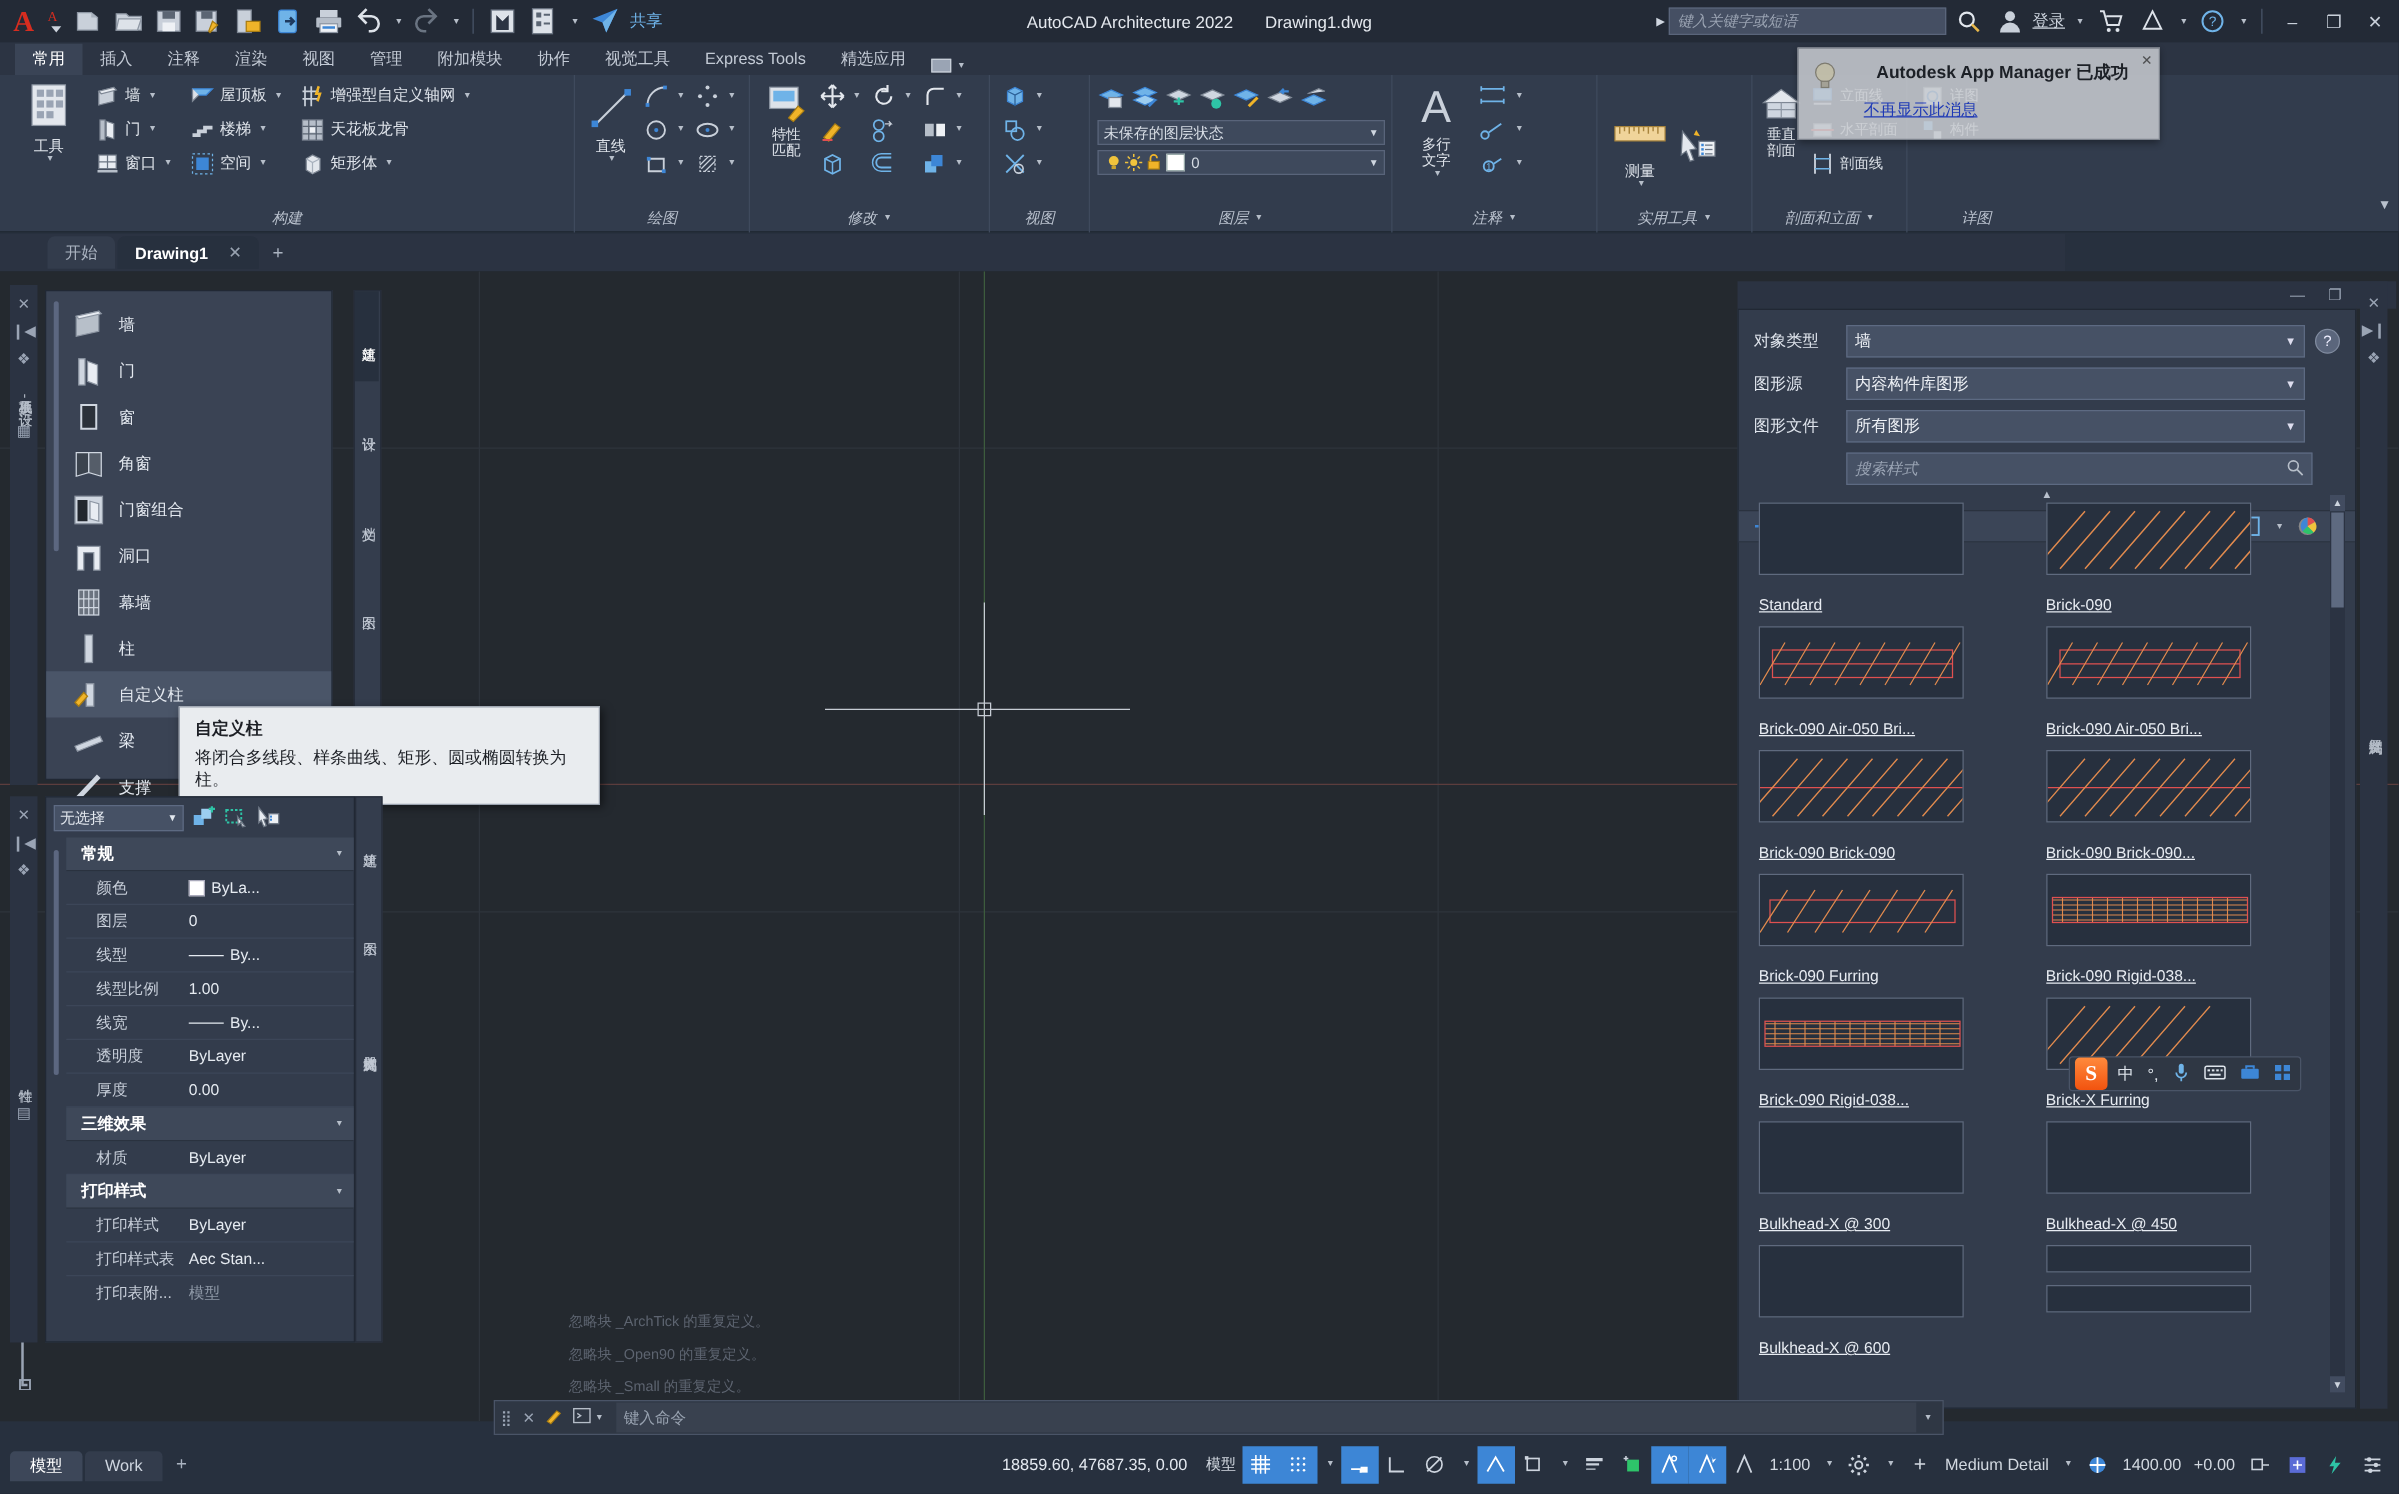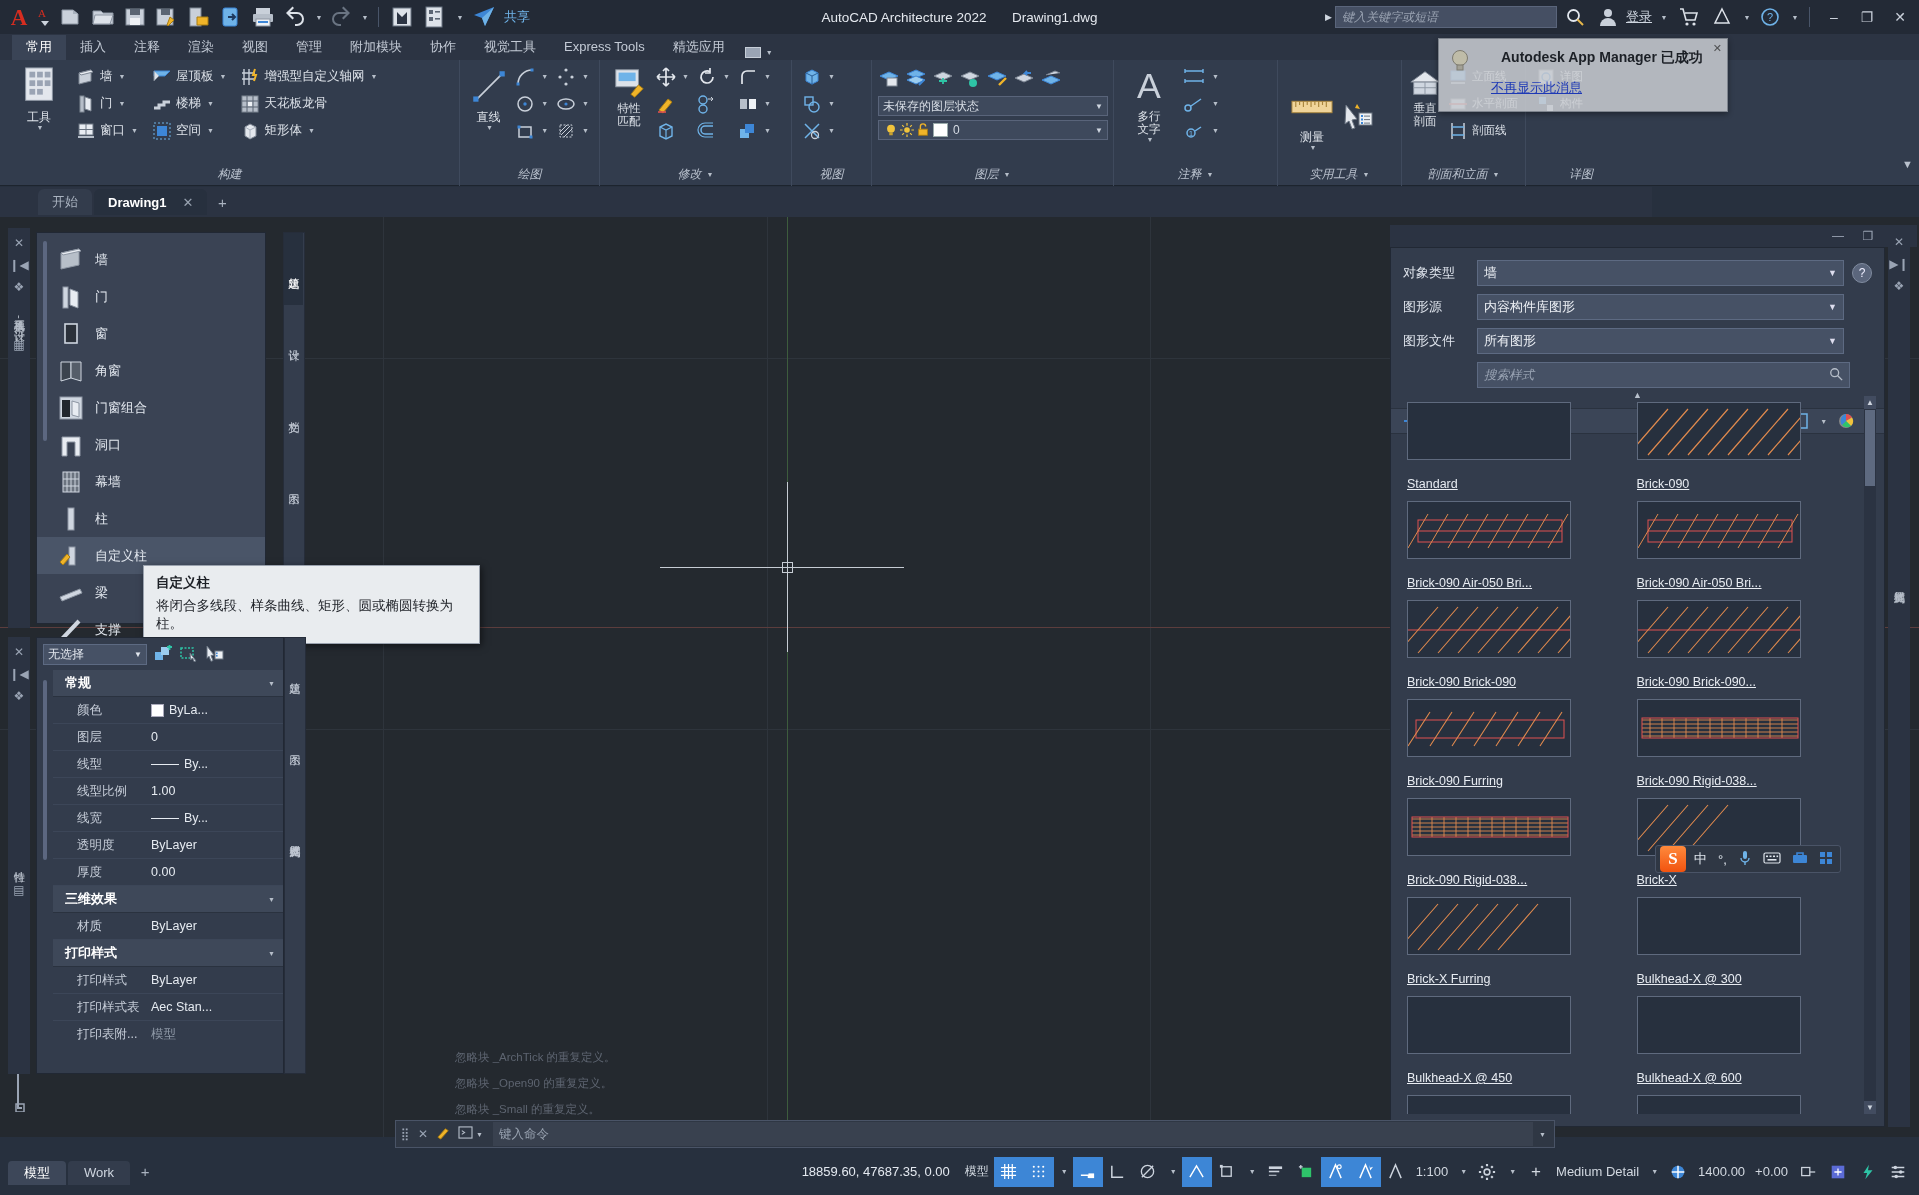--- a/index.html
+++ b/index.html
@@ -1384,30 +1384,20 @@
           <svg width="164" height="58" viewBox="0 0 164 58">
               <g stroke="#e08a4e" stroke-width="0.9">
                 <path d="M4 20h156M4 24h156M4 28h156M4 32h156M4 36h156"></path>
                 <path d="M12 18v20M24 18v20M36 18v20M48 18v20M60 18v20M72 18v20M84 18v20M96 18v20M108 18v20M120 18v20M132 18v20M144 18v20"></path>
               </g>
               <rect x="4" y="18" width="156" height="20" fill="none" stroke="#e05050"></rect>
             </svg>
         </div>
         <div class="cellname">Brick-090 Rigid-038...</div>
       </div>
-      <div class="cellwrap">
-        <div class="cell">
-          <svg width="164" height="58" viewBox="0 0 164 58">
-              <g stroke="#e08a4e" stroke-width="1.1">
-                <path d="M-10 52L30 6M10 52L50 6M30 52L70 6M50 52L90 6"></path>
-              </g>
-            </svg>
-        </div>
-        <div class="cellname">Brick-X</div>
-      </div>
 
       <div class="cellwrap">
         <div class="cell">
           <svg width="164" height="58" viewBox="0 0 164 58">
               <g stroke="#e08a4e" stroke-width="1.1">
                 <path d="M-10 52L30 6M10 52L50 6M30 52L70 6M50 52L90 6M70 52L110 6M90 52L130 6"></path>
               </g>
             </svg>
         </div>
         <div class="cellname">Brick-X Furring</div>

